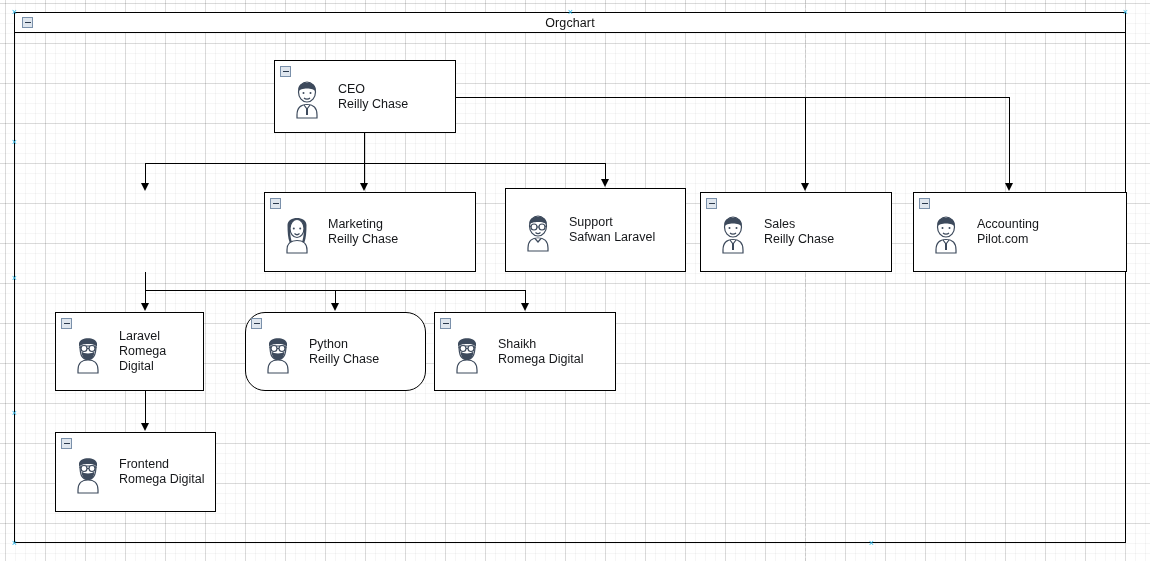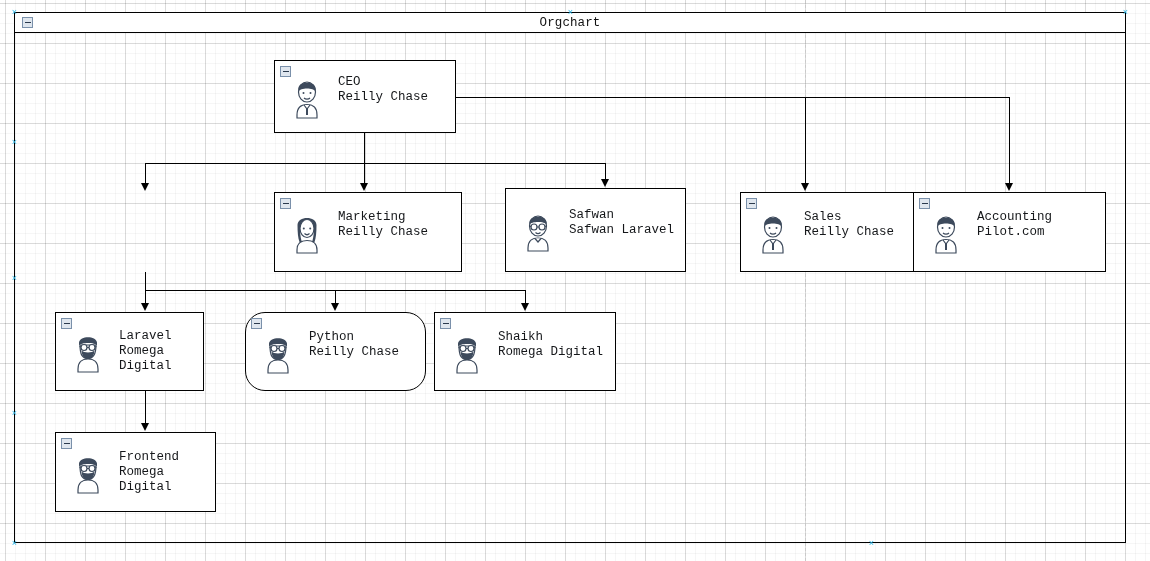--- a/index.html
+++ b/index.html
@@ -18,21 +18,20 @@
     height: 561px;
     overflow: hidden;
     background-color: #ffffff;
     background-image:
       linear-gradient(to right,  rgba(0,0,0,0.035) 1px, transparent 1px),
       linear-gradient(to bottom, rgba(0,0,0,0.035) 1px, transparent 1px),
       linear-gradient(to right,  rgba(0,0,0,0.115) 1px, transparent 1px),
       linear-gradient(to bottom, rgba(0,0,0,0.115) 1px, transparent 1px);
     background-size: 10px 10px, 10px 10px, 40px 40px, 40px 40px;
     background-position: 5px 3px, 5px 3px, 5px 3px, 5px 3px;
-    font-family: Liberation Mono, monospace;
   }
 
   
   .page-break {
     position: absolute;
     top: 0;
     bottom: 0;
     width: 0;
     border-left: 1px dashed #c9c9c9;
   }
@@ -89,20 +88,21 @@
     background: #ffffff;
     display: flex;
     align-items: center;
   }
   .node .node-collapse {
     top: 5px;
     left: 5px;
   }
   .node-inner {
     display: flex;
+    align-items: center;
     width: 100%;
     padding-left: 13px;
   }
   .node-avatar {
     flex: 0 0 auto;
     width: 38px;
     height: 44px;
     margin-right: 12px;
   }
   .node-avatar svg { display: block; width: 38px; height: 44px; }
@@ -217,21 +217,21 @@
         </svg>
       </span>
       <span class="node-text">
         <span class="line1">CEO</span>
         <span class="line2">Reilly Chase</span>
       </span>
     </div>
   </div>
 
 
-  <div class="node" style="left:274px; top:192px; width:188px; height:80px;">
+  <div class="node" style="left:264px; top:192px; width:212px; height:80px;">
     <div class="collapse-btn node-collapse">
       <span class="bar"></span>
     </div>
     <div class="node-inner">
       <span class="node-avatar">
         <svg viewBox="0 0 38 44">
           <g fill="none" stroke="#3d4a5c" stroke-width="1.2">
             <path d="M9 40 C9 33 13.5 30.5 19 30.5 C24.5 30.5 29 33 29 40 L29 43 L9 43 Z" fill="#ffffff"></path>
             <path d="M9.5 15 C9.5 5.5 28.5 5.5 28.5 15 C28.5 22 28 28 26.5 32 L24 32 C26 27 26 18 26 15 C23 18 15 18 12 15 C12 18 12 27 14 32 L11.5 32 C10 28 9.5 22 9.5 15 Z" fill="#3d4a5c" stroke="none"></path>
             <ellipse cx="19" cy="18.5" rx="7" ry="9" fill="#ffffff"></ellipse>
@@ -258,27 +258,27 @@
             <ellipse cx="19" cy="18" rx="8.5" ry="10" fill="#ffffff"></ellipse>
             <path d="M10.5 14 C11 7 27 7 27.5 14 L27.5 16.5 C26 13 12 13 10.5 16.5 Z" fill="#3d4a5c" stroke="none"></path>
             <circle cx="15" cy="19" r="3" fill="#ffffff"></circle>
             <circle cx="23" cy="19" r="3" fill="#ffffff"></circle>
             <path d="M18 19 L20 19 M12 18.5 L10.5 18 M26 18.5 L27.5 18"></path>
             <path d="M16.5 24.5 C18 25.8 20 25.8 21.5 24.5"></path>
           </g>
         </svg>
       </span>
       <span class="node-text">
-        <span class="line1">Safwan</span>
+        <span class="line1">Support</span>
         <span class="line2">Safwan Laravel</span>
       </span>
     </div>
   </div>
 
-  <div class="node" style="left:740px; top:192px; width:192px; height:80px;">
+  <div class="node" style="left:700px; top:192px; width:192px; height:80px;">
     <div class="collapse-btn node-collapse">
       <span class="bar"></span>
     </div>
     <div class="node-inner">
       <span class="node-avatar">
         <svg viewBox="0 0 38 44">
           <g fill="none" stroke="#3d4a5c" stroke-width="1.2">
             <path d="M9 40 C9 32 13.5 29.5 19 29.5 C24.5 29.5 29 32 29 40 L29 43 L9 43 Z" fill="#ffffff"></path>
             <path d="M16 30 L19 34 L22 30" fill="#ffffff"></path>
             <rect x="18" y="33" width="2" height="7" fill="#3d4a5c" stroke="none"></rect>
@@ -290,21 +290,21 @@
           </g>
         </svg>
       </span>
       <span class="node-text">
         <span class="line1">Sales</span>
         <span class="line2">Reilly Chase</span>
       </span>
     </div>
   </div>
 
-  <div class="node" style="left:913px; top:192px; width:193px; height:80px;">
+  <div class="node" style="left:913px; top:192px; width:214px; height:80px;">
     <div class="collapse-btn node-collapse">
       <span class="bar"></span>
     </div>
     <div class="node-inner">
       <span class="node-avatar">
         <svg viewBox="0 0 38 44">
           <g fill="none" stroke="#3d4a5c" stroke-width="1.2">
             <path d="M9 40 C9 32 13.5 29.5 19 29.5 C24.5 29.5 29 32 29 40 L29 43 L9 43 Z" fill="#ffffff"></path>
             <path d="M16 30 L19 34 L22 30" fill="#ffffff"></path>
             <rect x="18" y="33" width="2" height="7" fill="#3d4a5c" stroke="none"></rect>

